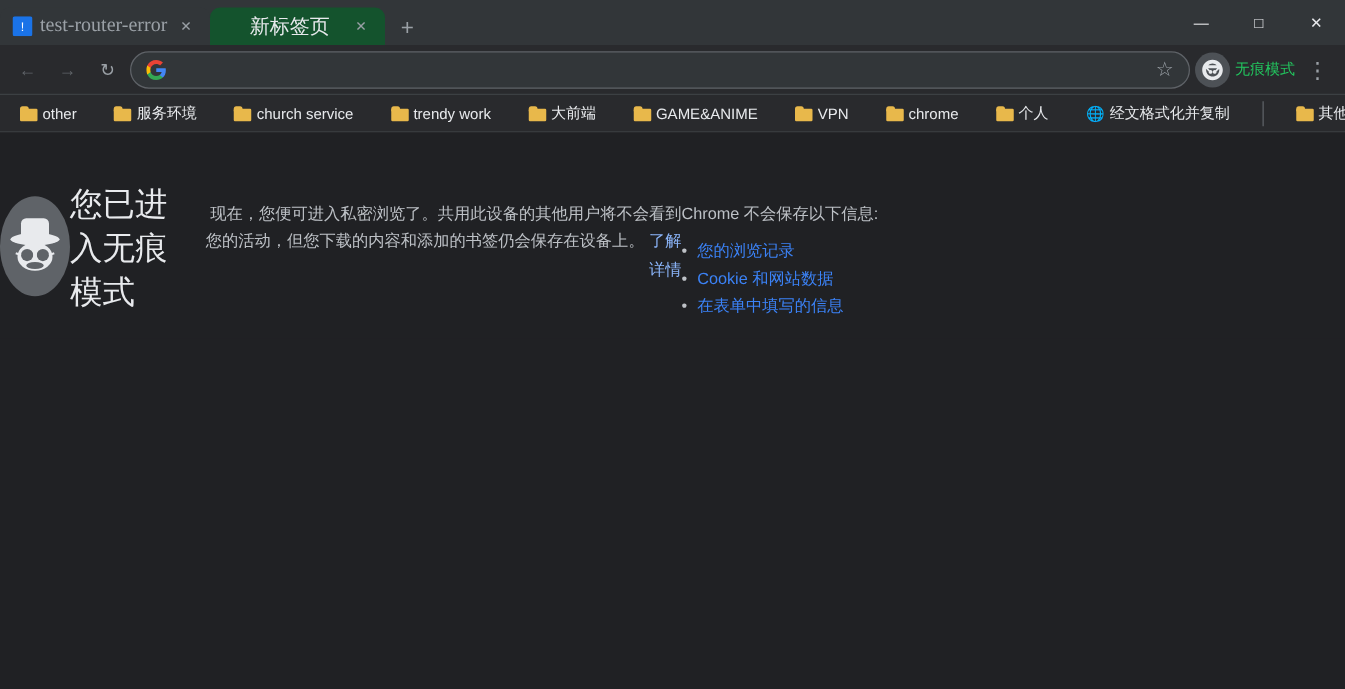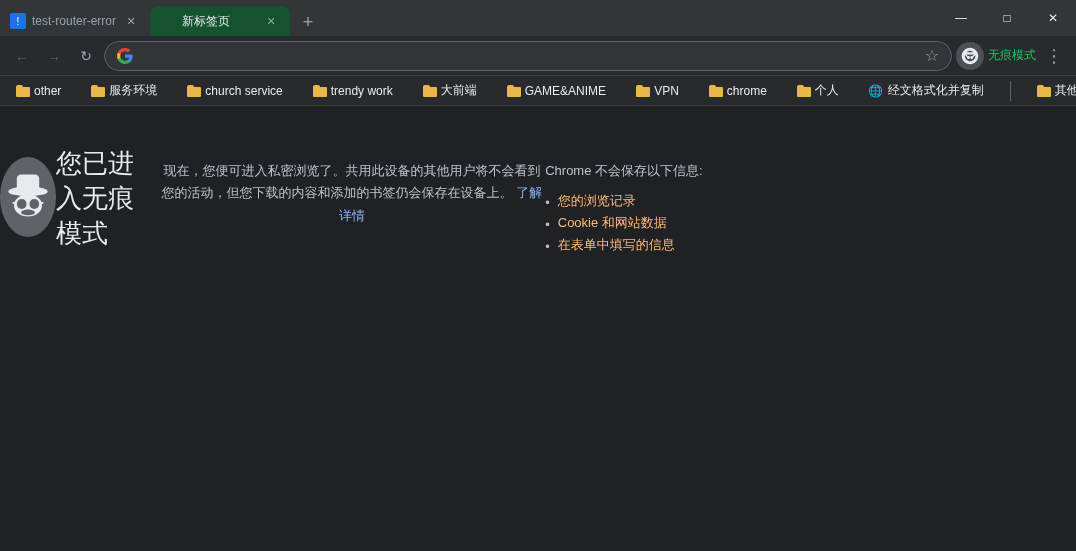--- a/index.html
+++ b/index.html
@@ -44,21 +44,22 @@
       display: flex;
       align-items: center;
       justify-content: center;
       font-size: 10px;
     }
     .tab-title {
       flex: 1;
       overflow: hidden;
       text-overflow: ellipsis;
       white-space: nowrap;
-      font-size: 12px;
+      font-size: 16px;
+      font-family: Liberation Serif, serif;
     }
     .tab-close {
       width: 18px;
       height: 18px;
       border-radius: 50%;
       display: flex;
       align-items: center;
       justify-content: center;
       font-size: 11px;
       color: #9aa0a6;
@@ -266,21 +267,21 @@
       font-weight: 400;
       color: #e8eaed;
       margin-bottom: 20px;
     }
 
     .main-desc {
       font-size: 13px;
       color: #bdc1c6;
       line-height: 1.7;
       max-width: 620px;
-      text-align: center;
+      text-align: right;
       margin-bottom: 30px;
     }
     .main-desc a {
       color: #8ab4f8;
       text-decoration: none;
       cursor: pointer;
     }
 
     .info-columns {
       display: flex;
@@ -293,24 +294,24 @@
       color: #bdc1c6;
       margin-bottom: 10px;
       font-weight: 400;
     }
     .info-col ul {
       list-style: none;
       padding: 0;
     }
     .info-col ul li {
       font-size: 13px;
-      color: #fdba74;
+      color: #3b82f6;
       padding: 2px 0;
       display: flex;
-      align-items: flex-end;
+      align-items: center;
       gap: 8px;
     }
     .info-col ul li::before {
       content: '•';
       color: #bdc1c6;
       flex-shrink: 0;
     }
 
     
     .g-icon {

